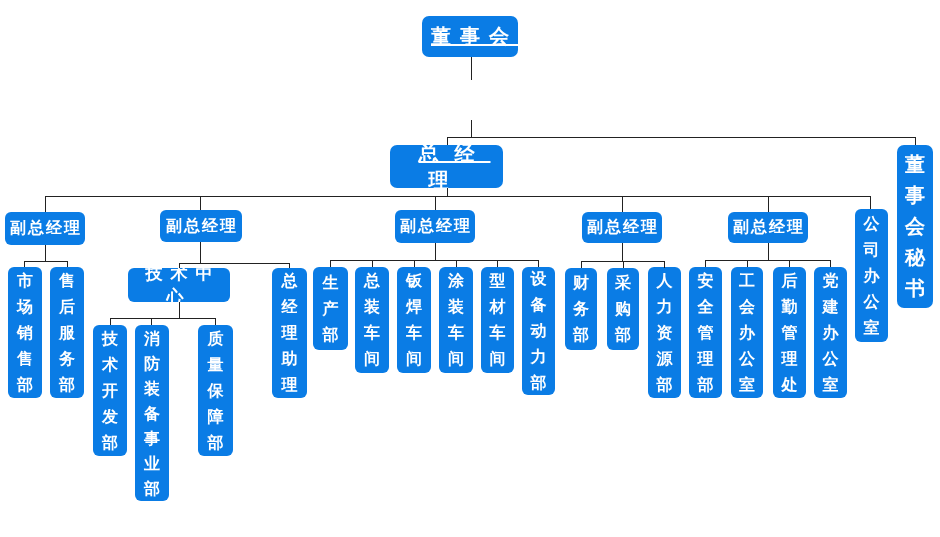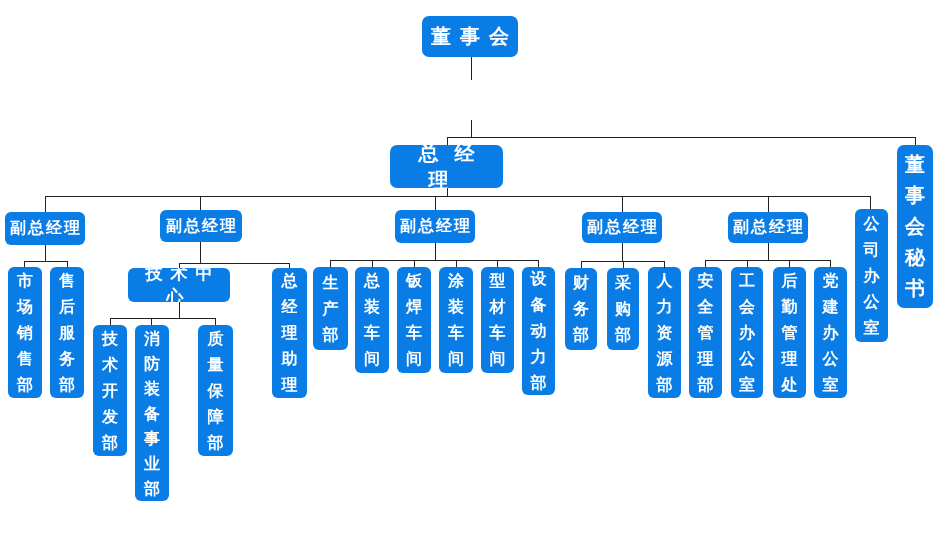--- a/index.html
+++ b/index.html
@@ -15,21 +15,21 @@
     background:#0a7ce5;
     color:#ffffff;
     font-weight:bold;
     border-radius:6px;
     display:flex;
     align-items:center;
     justify-content:center;
     text-align:center;
     box-sizing:border-box;
   }
-  .box.lg{font-size:20px;border-radius:7px;}
+  .box.lg{font-size:20px;border-radius:7px;text-decoration:underline;}
   .box.md{font-size:17px;}
   .box.sm{font-size:16px;}
   .ls9{letter-spacing:9px;text-indent:9px;}
   .ls16{letter-spacing:16px;text-indent:16px;}
   .ls8{letter-spacing:8px;text-indent:8px;}
   .ls2{letter-spacing:2px;text-indent:2px;}
   .ls1{letter-spacing:1px;text-indent:1px;}
   .v{
     white-space:pre-line;
     font-size:16px;

